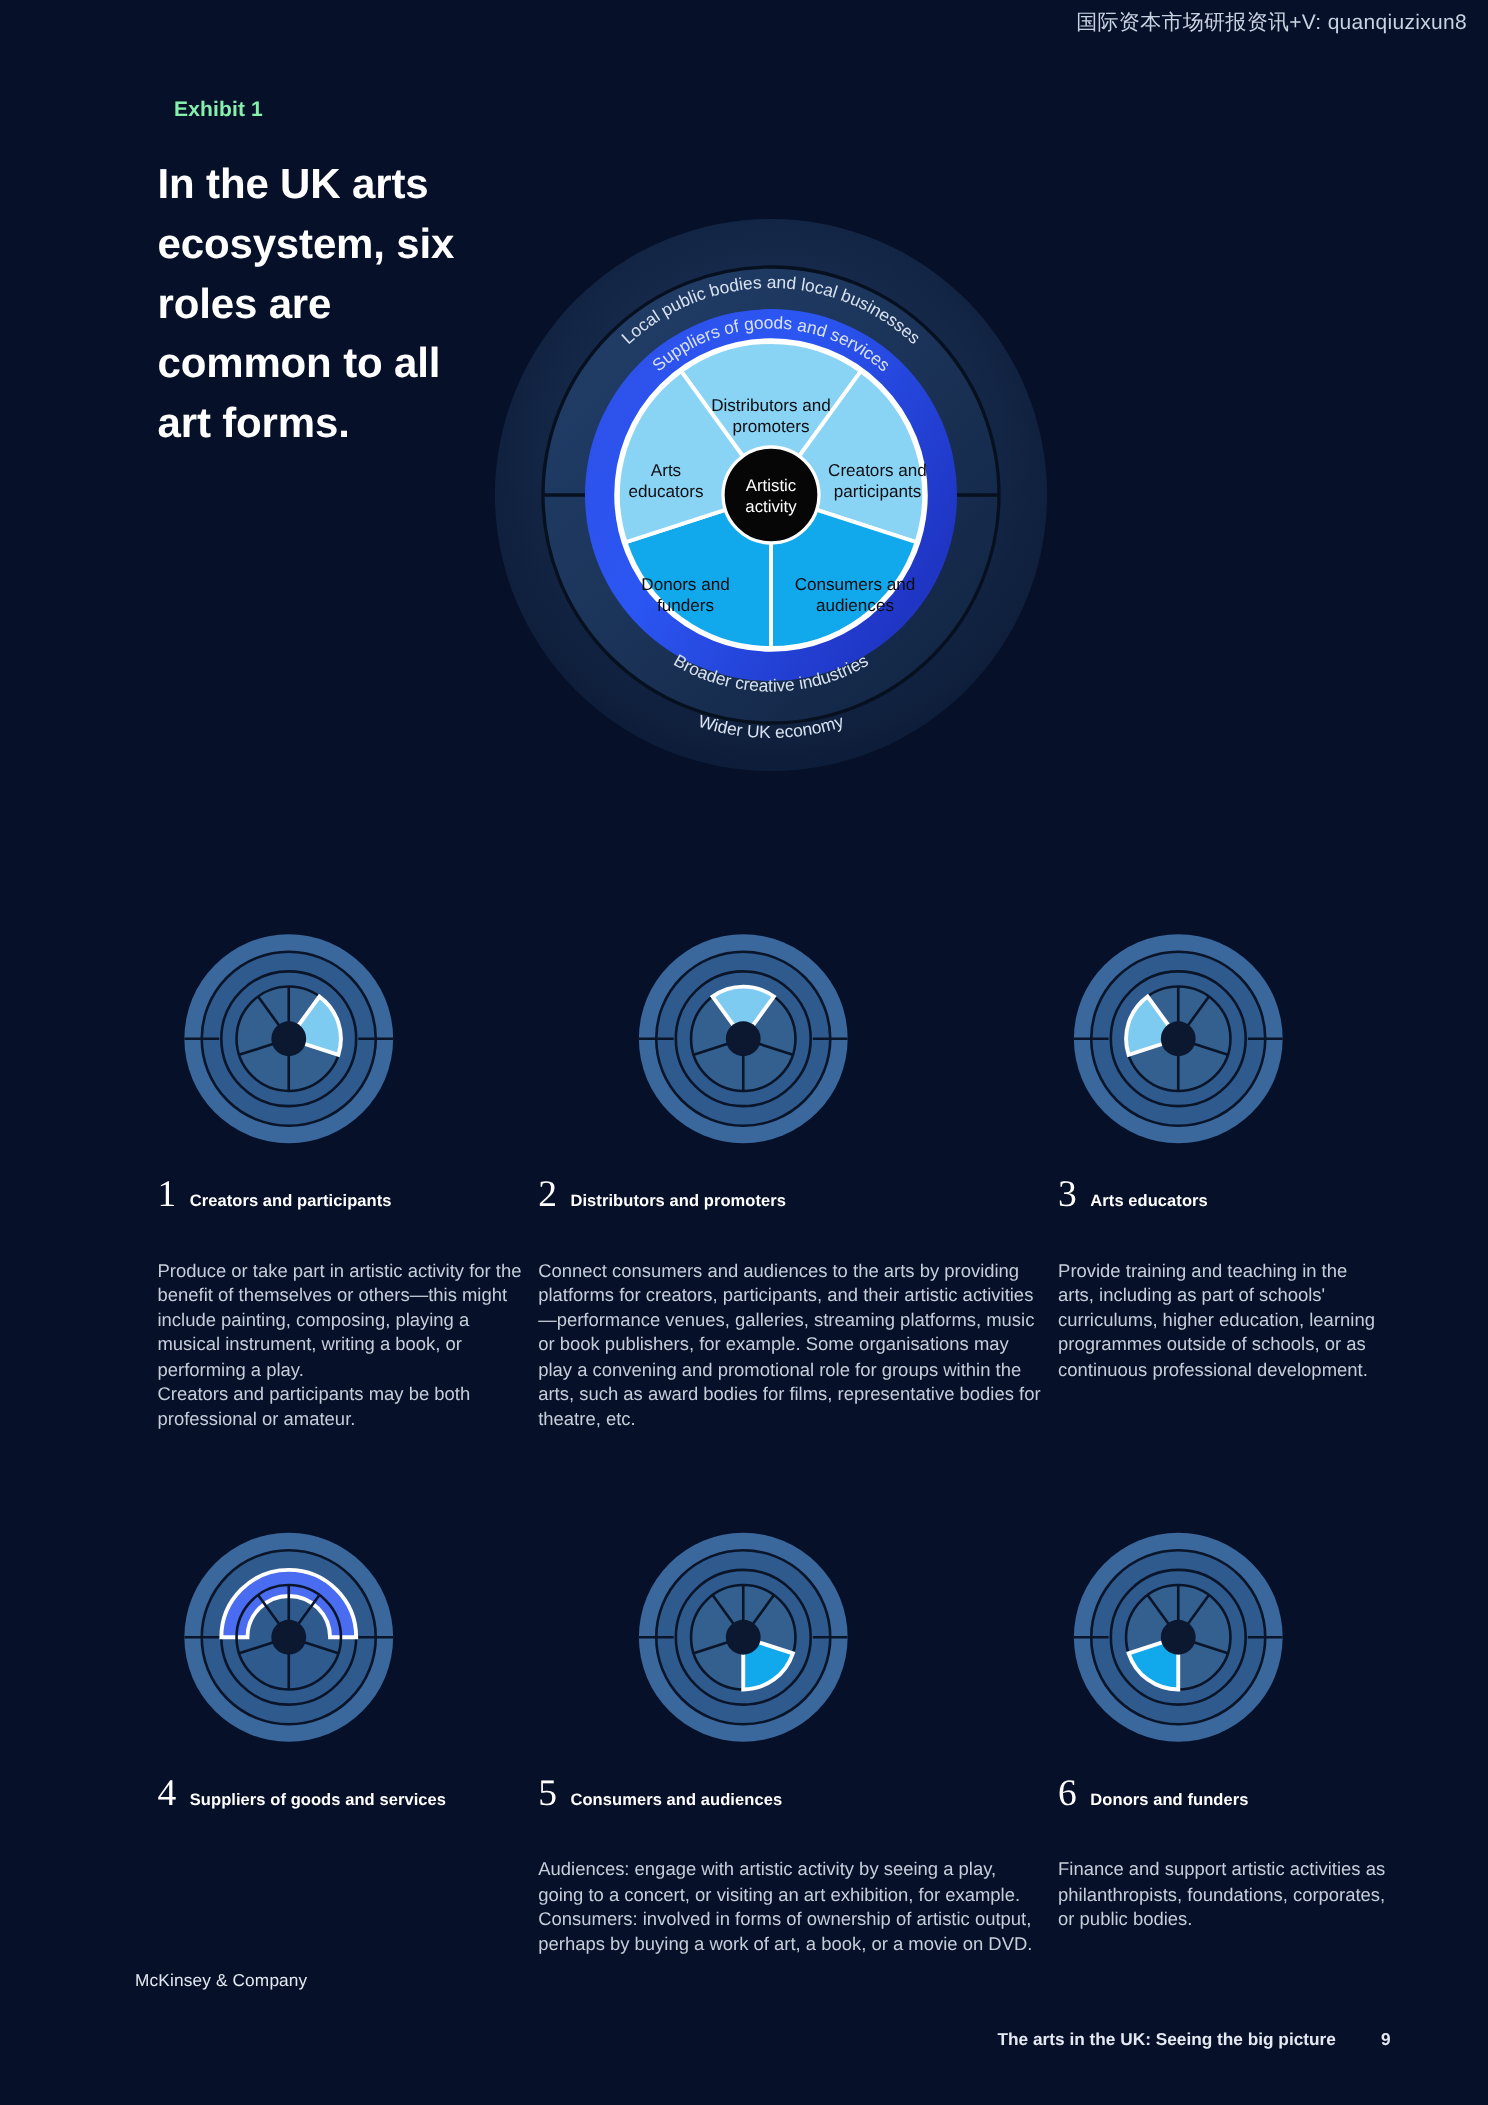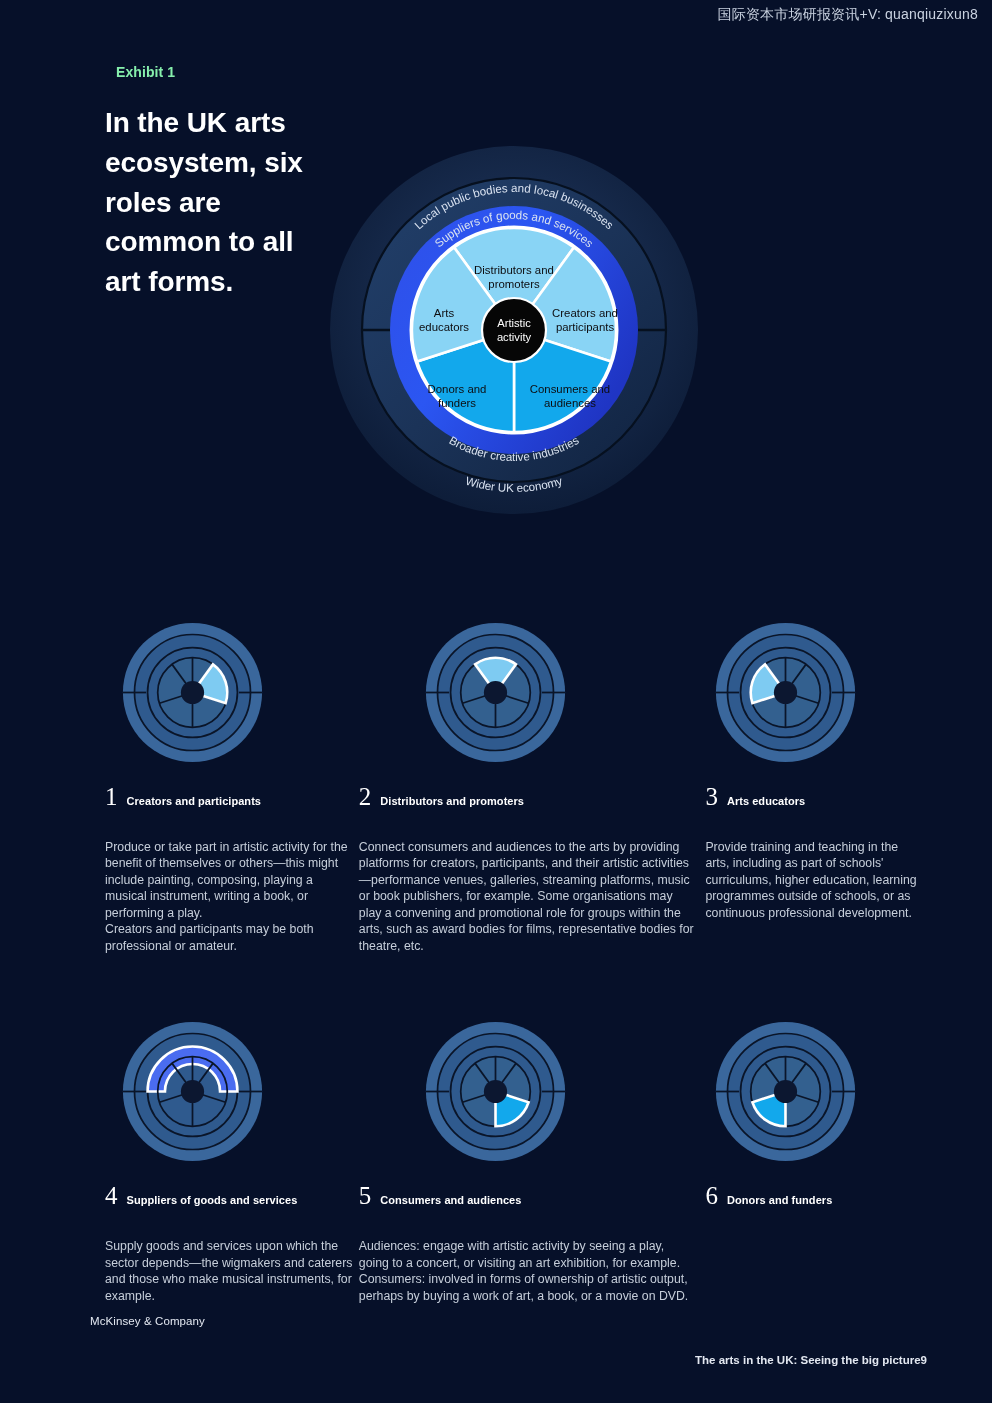--- a/index.html
+++ b/index.html
@@ -65,21 +65,21 @@
   }
   .row2{ margin-top:60px; }
   
   .brand{
     position:absolute; left:90px; top:1315px;
     font-size:11.5px; color:#e3e8f1; letter-spacing:.1px;
   }
   .footer-right{
     position:absolute; right:65px; top:1354px;
     font-size:11.5px; font-weight:bold; color:#e3e8f1;
-    display:flex; align-items:baseline;justify-content:flex-end;
+    display:flex; gap:30px; align-items:baseline;justify-content:flex-end;
   }
   .pagenum{ font-weight:bold; }
 </style>
 </head>
 <body>
 
 <div class="watermark">国际资本市场研报资讯+V: quanqiuzixun8</div>
 
 <div class="exhibit">Exhibit 1</div>
 <div class="headline">In the UK arts ecosystem, six roles are common
@@ -285,21 +285,20 @@
             <line x1="2" y1="50" x2="18" y2="50"></line>
             <line x1="82" y1="50" x2="98" y2="50"></line>
           </g>
           <circle cx="50" cy="50" r="8" fill="#0c1730"></circle>
         </svg>
       </div>
       <div class="title-line">
         <span class="num">4</span>
         <span class="role">Suppliers of goods and services</span>
       </div>
-      <div class="desc">Supply goods and services upon which the sector depends—the wigmakers and caterers and those who make musical instruments, for example.</div>
     </div>
 
     <div class="card mid">
       <div class="icon-wrap">
         <svg width="145" height="145" viewBox="0 0 100 100">
           <circle cx="50" cy="50" r="48" fill="#3a679c"></circle>
           <circle cx="50" cy="50" r="40" fill="#2f5a8e" stroke="#0a1529" stroke-width="1.2"></circle>
           <circle cx="50" cy="50" r="31" fill="#2f5a8e" stroke="#0a1529" stroke-width="1.2"></circle>
           <circle cx="50" cy="50" r="24" fill="#33608f" stroke="#0a1529" stroke-width="1.2"></circle>
           <g stroke="#0a1529" stroke-width="1.2">
@@ -342,20 +341,21 @@
             <line x1="82" y1="50" x2="98" y2="50"></line>
           </g>
           <path d="M 50,50 L 50,74 A 24,24 0 0 1 27.2,57.4 Z" fill="#12a8ec" stroke="#ffffff" stroke-width="1.8"></path>
           <circle cx="50" cy="50" r="8" fill="#0c1730"></circle>
         </svg>
       </div>
       <div class="title-line">
         <span class="num">6</span>
         <span class="role">Donors and funders</span>
       </div>
+      <div class="desc">Finance and support artistic activities as philanthropists, foundations, corporates, or public bodies.</div>
     </div>
   </div>
 </div>
 
 <div class="brand">McKinsey &amp; Company</div>
 <div class="footer-right">
   <span>The arts in the UK: Seeing the big picture</span>
   <span class="pagenum">9</span>
 </div>
 

